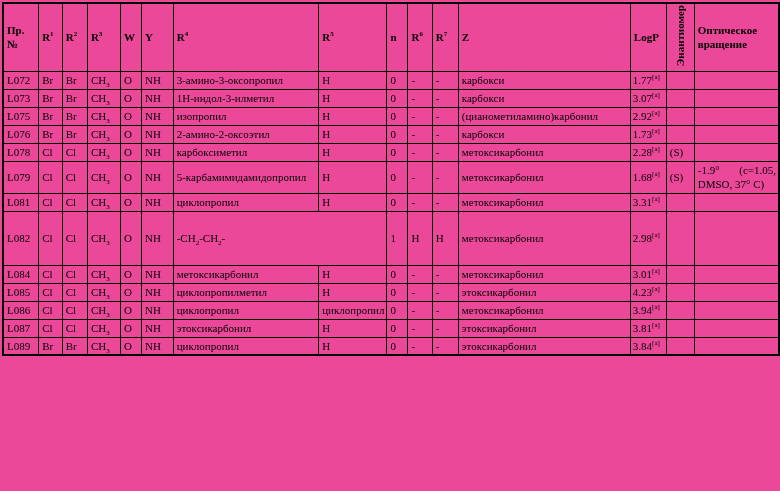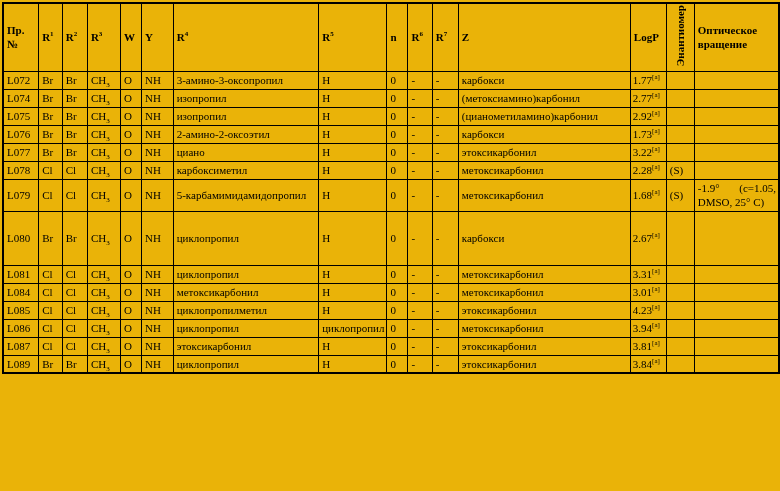--- a/index.html
+++ b/index.html
@@ -1,17 +1,17 @@
 <!DOCTYPE html>
 <html><head>
 <meta charset="utf-8">
 <style>
   html, body { margin: 0; padding: 0; background: #ffffff; }
   .page {
-    width: 780px; height: 491px; background: #eab308;
+    width: 780px; height: 491px; background: #ec4899;
     overflow: hidden; position: relative;
     font-family: "Liberation Serif", "DejaVu Serif", serif;
     color: #000;
   }
   table.compounds {
     border-collapse: collapse;
     table-layout: fixed;
     margin: 2px 0 0 2px;
     border: 2px solid #000;
     font-size: 11px;
@@ -102,33 +102,33 @@
           <td>H</td>
           <td>0</td>
           <td>-</td>
           <td>-</td>
           <td>карбокси</td>
           <td class="nowrap">1.77<sup>[a]</sup></td>
           <td></td>
           <td></td>
         </tr>
         <tr>
-          <td>L074</td>
-          <td>Br</td>
-          <td>Br</td>
-          <td>CH<sub>3</sub></td>
-          <td>O</td>
-          <td>NH</td>
-          <td>изопропил</td>
-          <td>H</td>
-          <td>0</td>
-          <td>-</td>
-          <td>-</td>
-          <td>(метоксиамино)карбонил</td>
-          <td class="nowrap">2.77<sup>[a]</sup></td>
+          <td>L073</td>
+          <td>Br</td>
+          <td>Br</td>
+          <td>CH<sub>3</sub></td>
+          <td>O</td>
+          <td>NH</td>
+          <td>1Н-индол-3-илметил</td>
+          <td>H</td>
+          <td>0</td>
+          <td>-</td>
+          <td>-</td>
+          <td>карбокси</td>
+          <td class="nowrap">3.07<sup>[a]</sup></td>
           <td></td>
           <td></td>
         </tr>
         <tr>
           <td>L075</td>
           <td>Br</td>
           <td>Br</td>
           <td>CH<sub>3</sub></td>
           <td>O</td>
           <td>NH</td>
@@ -153,37 +153,20 @@
           <td>H</td>
           <td>0</td>
           <td>-</td>
           <td>-</td>
           <td>карбокси</td>
           <td class="nowrap">1.73<sup>[a]</sup></td>
           <td></td>
           <td></td>
         </tr>
         <tr>
-          <td>L077</td>
-          <td>Br</td>
-          <td>Br</td>
-          <td>CH<sub>3</sub></td>
-          <td>O</td>
-          <td>NH</td>
-          <td>циано</td>
-          <td>H</td>
-          <td>0</td>
-          <td>-</td>
-          <td>-</td>
-          <td>этоксикарбонил</td>
-          <td class="nowrap">3.22<sup>[a]</sup></td>
-          <td></td>
-          <td></td>
-        </tr>
-        <tr>
           <td>L078</td>
           <td>Cl</td>
           <td>Cl</td>
           <td>CH<sub>3</sub></td>
           <td>O</td>
           <td>NH</td>
           <td>карбоксиметил</td>
           <td>H</td>
           <td>0</td>
           <td>-</td>
@@ -201,53 +184,52 @@
           <td>O</td>
           <td>NH</td>
           <td>5-карбамимидамидопропил</td>
           <td>H</td>
           <td>0</td>
           <td>-</td>
           <td>-</td>
           <td>метоксикарбонил</td>
           <td class="nowrap">1.68<sup>[a]</sup></td>
           <td>(S)</td>
-          <td class="justify">-1.9° (c=1.05, DMSO, 25° C)</td>
-        </tr>
-        <tr>
-          <td>L080</td>
-          <td>Br</td>
-          <td>Br</td>
+          <td class="justify">-1.9° (c=1.05, DMSO, 37° C)</td>
+        </tr>
+        <tr>
+          <td>L081</td>
+          <td>Cl</td>
+          <td>Cl</td>
           <td>CH<sub>3</sub></td>
           <td>O</td>
           <td>NH</td>
           <td>циклопропил</td>
           <td>H</td>
           <td>0</td>
           <td>-</td>
           <td>-</td>
-          <td>карбокси</td>
-          <td class="nowrap">2.67<sup>[a]</sup></td>
-          <td></td>
-          <td></td>
-        </tr>
-        <tr>
-          <td>L081</td>
-          <td>Cl</td>
-          <td>Cl</td>
-          <td>CH<sub>3</sub></td>
-          <td>O</td>
-          <td>NH</td>
-          <td>циклопропил</td>
-          <td>H</td>
-          <td>0</td>
-          <td>-</td>
-          <td>-</td>
           <td>метоксикарбонил</td>
           <td class="nowrap">3.31<sup>[a]</sup></td>
+          <td></td>
+          <td></td>
+        </tr>
+        <tr>
+          <td>L082</td>
+          <td>Cl</td>
+          <td>Cl</td>
+          <td>CH<sub>3</sub></td>
+          <td>O</td>
+          <td>NH</td>
+          <td colspan="2">-CH<sub>2</sub>-CH<sub>2</sub>-</td>
+          <td>1</td>
+          <td>H</td>
+          <td>H</td>
+          <td>метоксикарбонил</td>
+          <td class="nowrap">2.98<sup>[a]</sup></td>
           <td></td>
           <td></td>
         </tr>
         <tr>
           <td>L084</td>
           <td>Cl</td>
           <td>Cl</td>
           <td>CH<sub>3</sub></td>
           <td>O</td>
           <td>NH</td>

